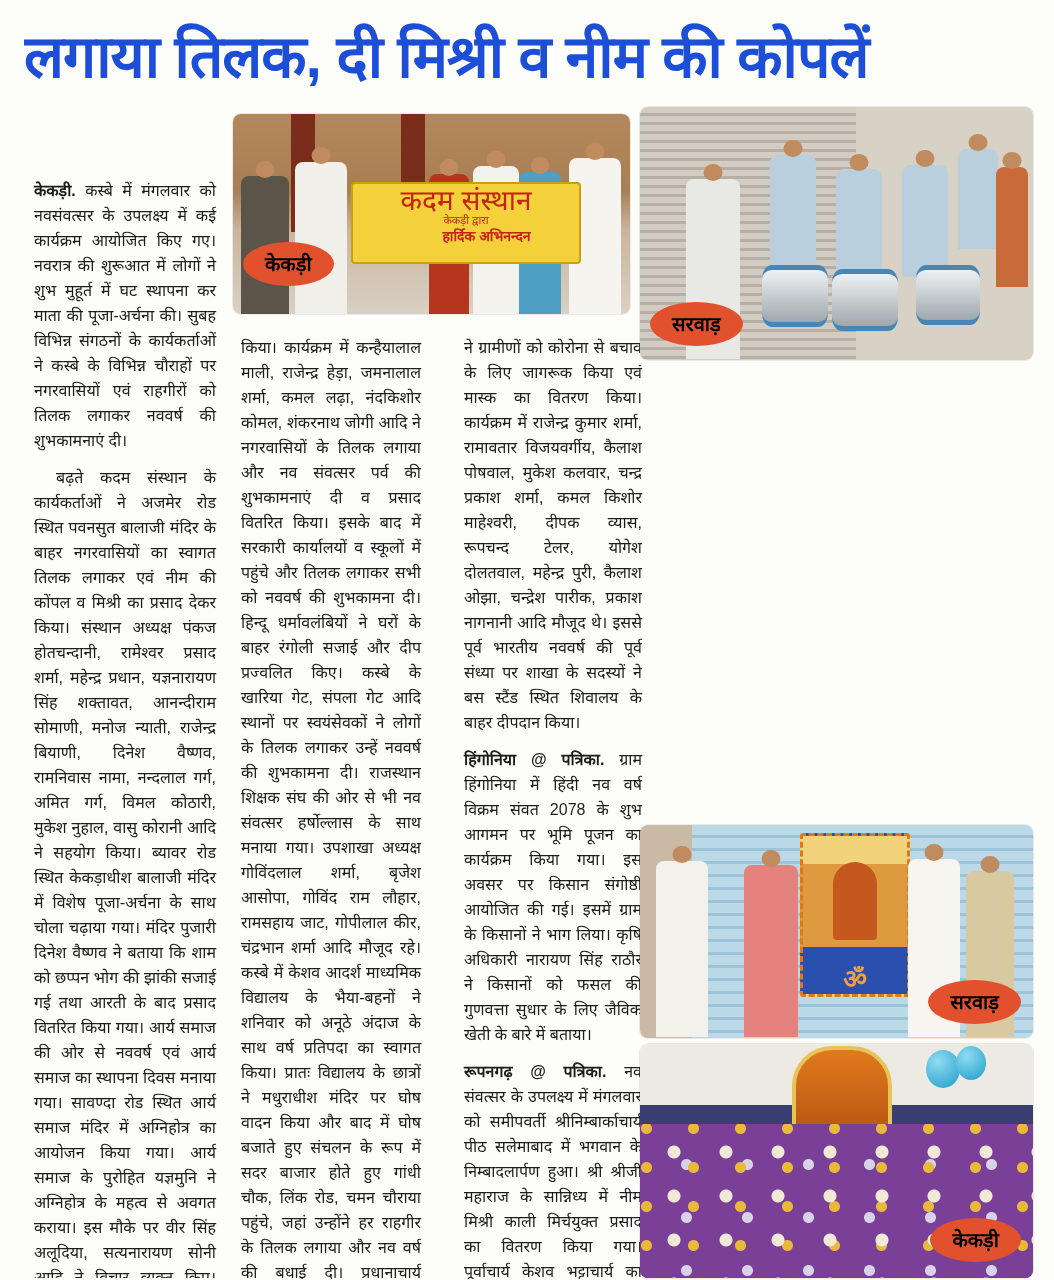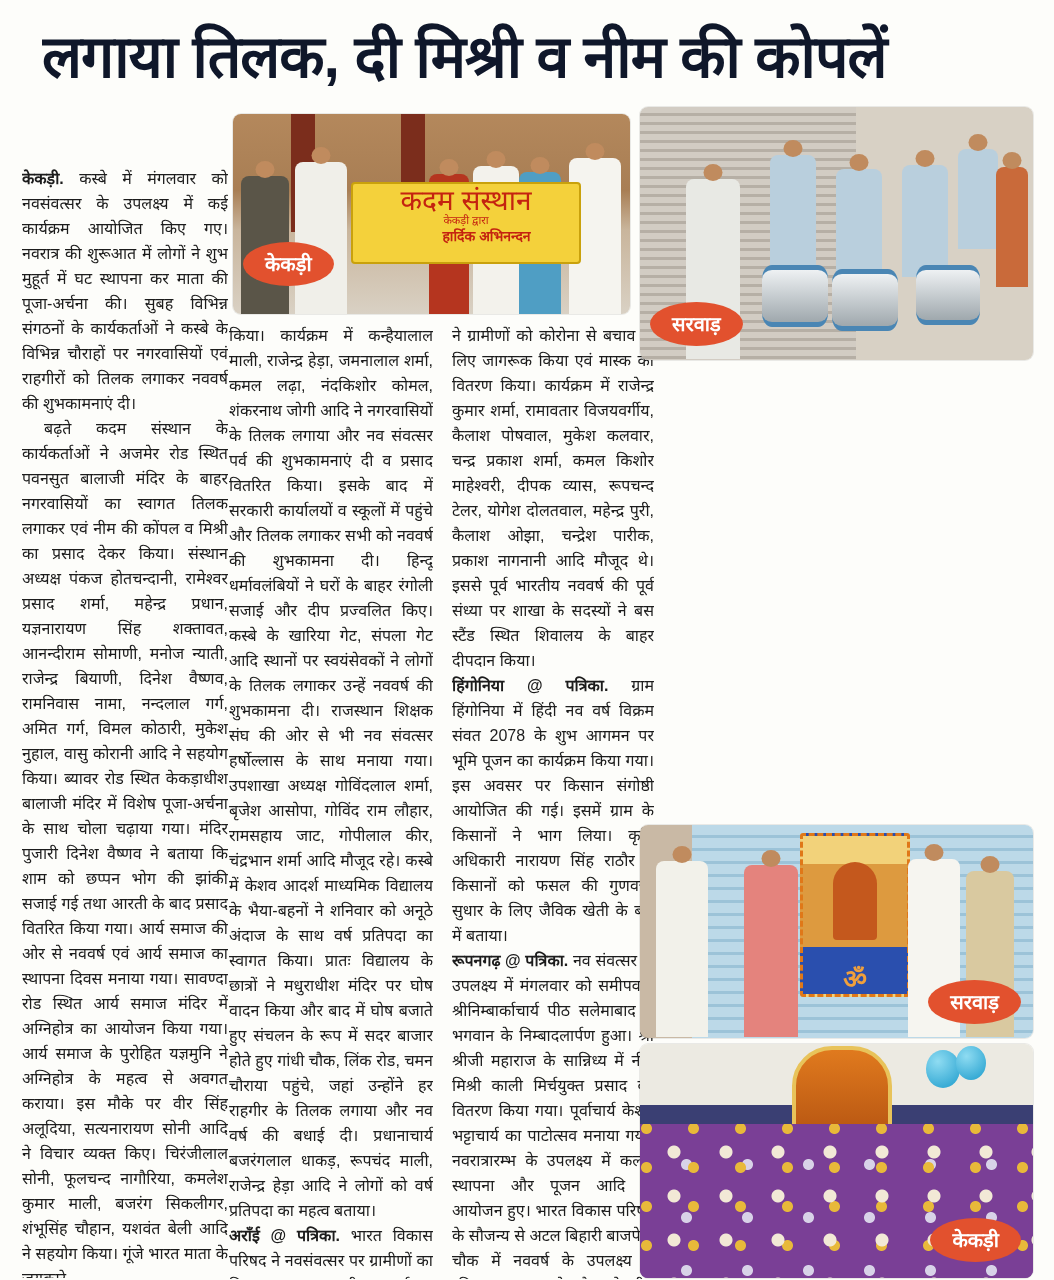--- a/index.html
+++ b/index.html
@@ -3,46 +3,46 @@
 <meta charset="utf-8">
 <style>
   html,body{margin:0;padding:0;background:#e9e9e9;}
   .page{
     position:relative;width:1054px;height:1280px;margin:0 auto;
     background:#fdfdfa;overflow:hidden;
     font-family:"Liberation Sans","DejaVu Sans",sans-serif;color:#181818;
   }
   
   .headline{
-    position:absolute;left:42px;top:14px;width:1002px;
-    font-size:59px;font-weight:bold;color:#0f172a;letter-spacing:-1px;
+    position:absolute;left:24px;top:14px;width:1002px;
+    font-size:59px;font-weight:bold;color:#1d4ed8;letter-spacing:-1px;
     white-space:nowrap;overflow:hidden;
   }
   .byline-block{position:absolute;left:22px;top:116px;width:206px;}
   .byline{font-size:18px;font-weight:bold;color:#111;line-height:22px;}
   .website{font-size:15px;color:#8a8a8a;line-height:18px;}
   .byline-rule{margin-top:3px;border-bottom:3px solid #3c3c3c;width:100%;}
   
   .col{
     position:absolute;text-align:justify;font-size:16px;line-height:25px;
     color:#1c1c1c;overflow:hidden;
   }
   .col-1{left:22px;top:166px;width:206px;height:1112px;}
   .col-2{left:229px;top:323px;width:204px;height:956px;}
   .col-3{left:452px;top:323px;width:202px;height:956px;}
-  .para{margin:0;}
+  .para{margin:12px;}
   .para.indent{text-indent:22px;}
   .lead{font-weight:bold;}
   
   .photo{
     position:absolute;border-radius:8px;overflow:hidden;
     box-shadow:0 0 0 1px rgba(0,0,0,.08);
   }
   .badge{
-    position:absolute;background:#e2512e;color:#ffffff;font-weight:bold;
+    position:absolute;background:#e2512e;color:#000000;font-weight:bold;
     font-size:20px;line-height:1;padding:12px 22px;border-radius:50%;
     white-space:nowrap;z-index:5;
   }
   .fig{position:absolute;border-radius:8px 8px 0 0;}
   .fig::before{
     content:"";position:absolute;top:-15px;left:50%;transform:translateX(-50%);
     width:19px;height:17px;border-radius:50%;background:#c08b5e;
   }
   .drum{
     position:absolute;background:linear-gradient(180deg,#eef1f3,#9fa8ad);

